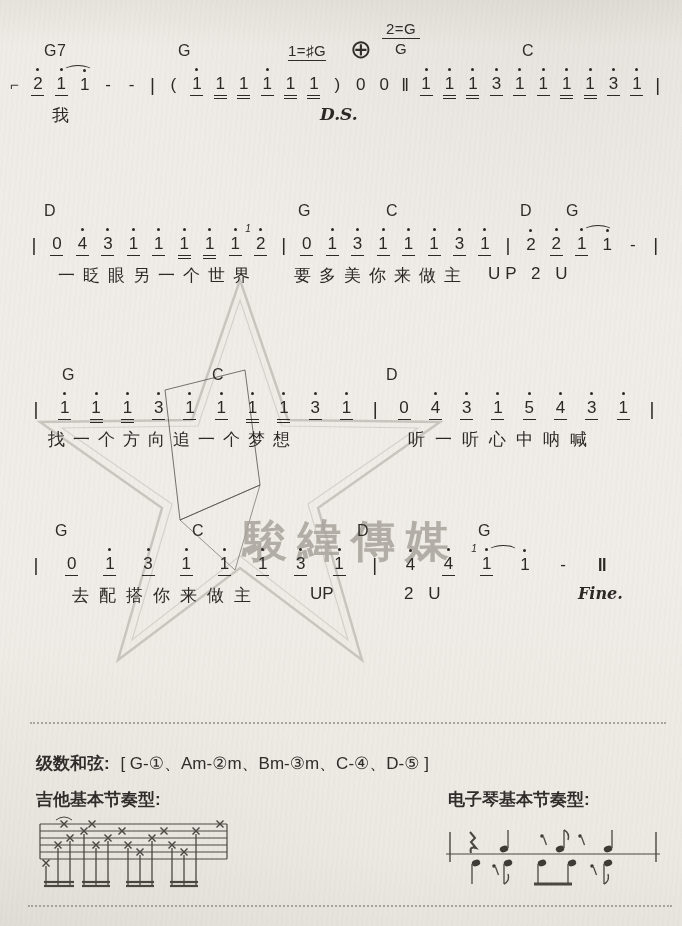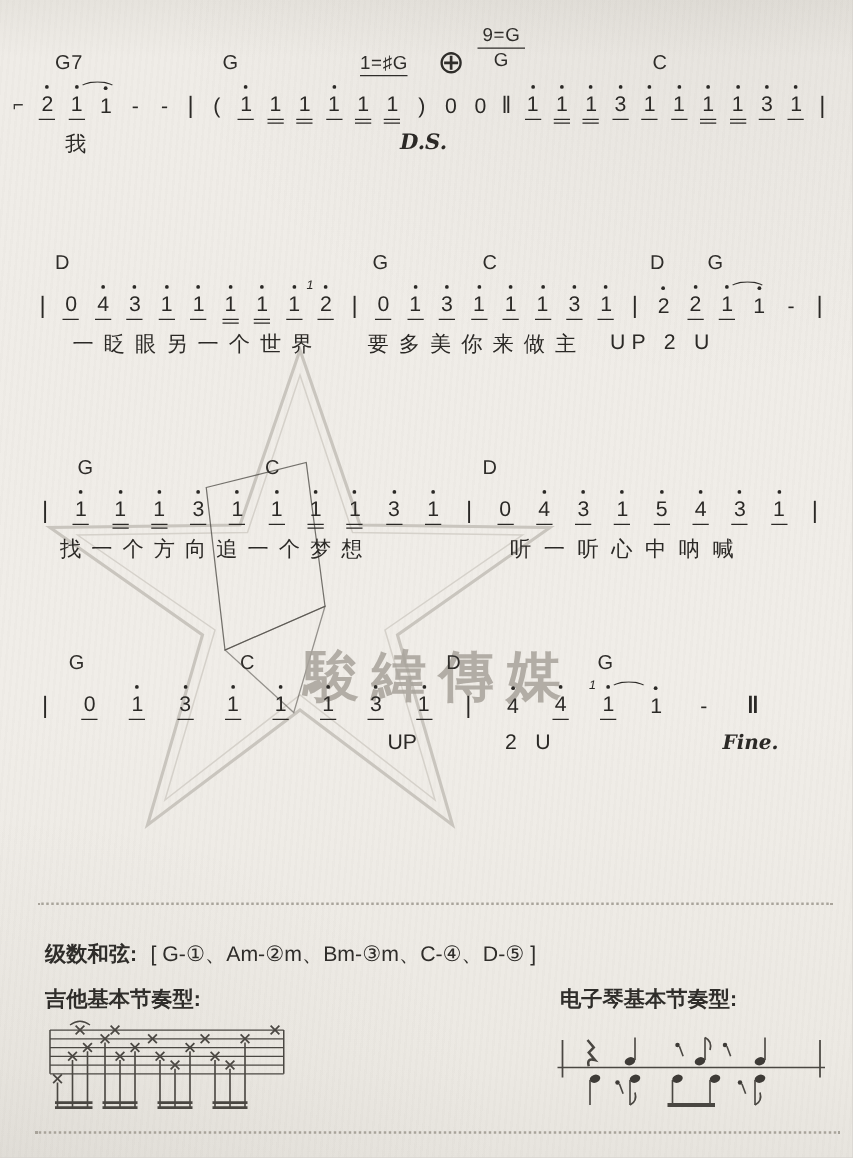--- a/index.html
+++ b/index.html
@@ -74,21 +74,21 @@
     <div class="wm-cjk">駿緯傳媒</div>
   </div>
 
   <div class="content" id="music-root">
       <div class="mline" style="top: 42px;">
         <span class="chord" style="left: 44px;">G7</span>
         <span class="chord" style="left: 178px;">G</span>
         <span class="chord keysig" style="left: 288px;">1=♯G</span>
         <span class="chord coda" style="left: 350px;">⊕</span>
         <span class="chord fraction" style="left: 382px;">
-          <span class="fx">9=G</span>
+          <span class="fx">2=G</span>
           <span class="fb">G</span>
         </span>
         <span class="chord" style="left: 522px;">C</span>
         <div class="notes" style="left: 8px; width: 654px;">
           <span class="tok pre">⌐</span>
           <span class="tok u1 d">2<span class="dot"></span></span>
           <span class="tok u1 d">1<span class="dot"></span><span class="arc"></span></span>
           <span class="tok d">1<span class="dot"></span></span>
           <span class="tok">-</span>
           <span class="tok">-</span>
@@ -210,20 +210,21 @@
           <span class="tok u1 d">1<span class="dot"></span></span>
           <span class="tok bar">|</span>
           <span class="tok d">4<span class="dot"></span></span>
           <span class="tok u1 d">4<span class="dot"></span></span>
           <span class="tok u1 d">1<span class="dot"></span><span class="arc"></span><span class="grace">1</span></span>
           <span class="tok d">1<span class="dot"></span></span>
           <span class="tok">-</span>
           <span class="tok final">‖</span>
         </div>
         <div class="lyrics">
+          <span class="lyr" style="left: 72px; letter-spacing: 10px;">去配搭你来做主</span>
           <span class="lyr" style="left: 310px; text-align: right;">UP</span>
           <span class="lyr" style="left: 404px; letter-spacing: 5px;">2 U</span>
           <span class="lyr fine" style="left: 578px;">Fine.</span>
         </div>
       </div>
     </div>
 
   <div class="divider" style="top:722px;"></div>
 
   <div class="levels">

